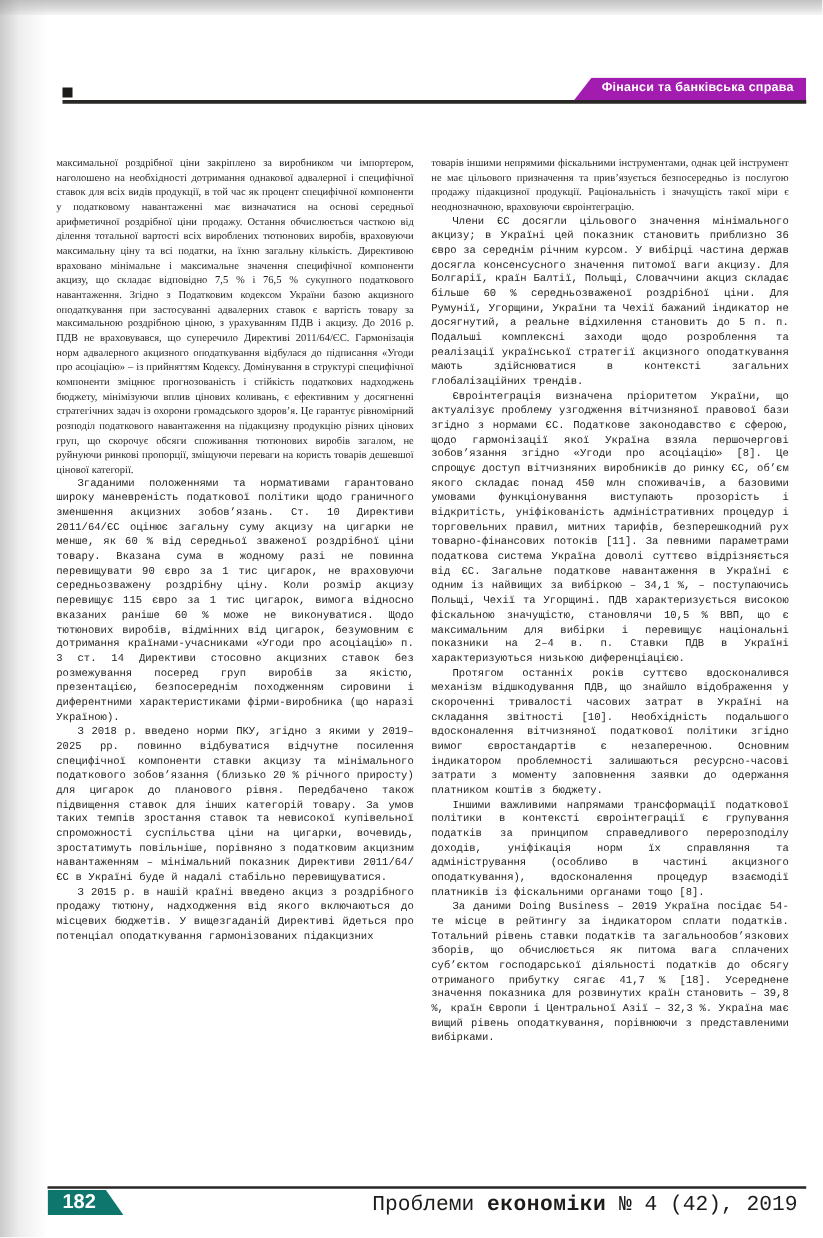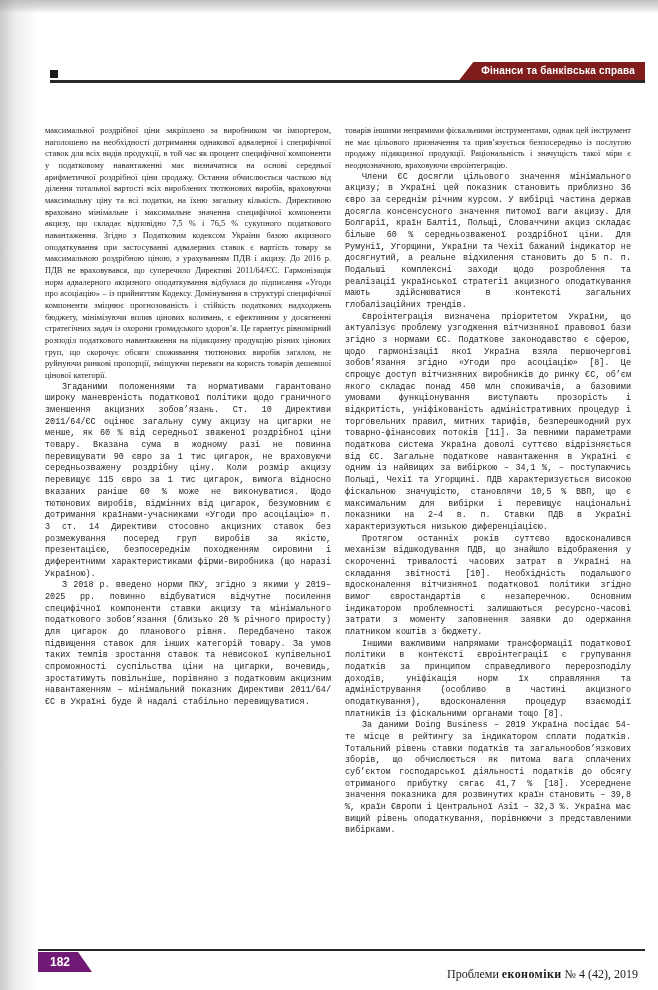--- a/index.html
+++ b/index.html
@@ -26,21 +26,21 @@
   .header-square {
     position:absolute; left:50px; top:70px; width:8px; height:8px;
     background:#1c1c1a;
   }
   .header-rule {
     position:absolute; left:50px; top:80px; width:595px; height:3px;
     background:#2a2826;
   }
   .section-badge {
     position:absolute; top:62px; right:13px; height:18px;
-    background:#7f1d1d; color:#ffffff;
+    background:#a21caf; color:#ffffff;
     font-family:"Liberation Sans", sans-serif;
     font-weight:bold; font-size:10px; line-height:18px;
     padding:0 10px 0 22px;
     clip-path:polygon(14px 0, 100% 0, 100% 100%, 0 100%);
     letter-spacing:0.2px;
   }
 
   
   .columns {
     position:absolute; left:45px; top:95px; width:586px; height:850px;
@@ -56,52 +56,52 @@
   }
   .col p.indent { text-indent:17px;font-family:Liberation Mono, monospace; }
 
   
   .footer-rule {
     position:absolute; left:38px; top:949px; width:607px; height:2px;
     background:#2a2826;
   }
   .page-badge {
     position:absolute; left:38px; top:952px; height:20px;
-    background:#701a75; color:#ffffff;
+    background:#0f766e; color:#ffffff;
     font-family:"Liberation Sans", sans-serif;
-    font-weight:bold; font-size:12px; line-height:20px;
+    font-weight:bold; font-size:16px; line-height:20px;
     padding:0 22px 0 12px;
     clip-path:polygon(0 0, calc(100% - 14px) 0, 100% 100%, 0 100%);
   }
   .journal-line {
     position:absolute; right:20px; top:955px;
-    font-family:Liberation Serif, serif;
-    font-size:12px; color:#1d1c1a;
+    font-family:Liberation Mono, monospace;
+    font-size:17px; color:#1d1c1a;
     white-space:nowrap;
-    margin-top:12px;
   }
   .journal-line .brand {
     font-weight:bold; letter-spacing:0.4px;
   }
 </style>
 </head>
 <body>
 
 <div class="scan-top"></div>
 <div class="scan-left"></div>
 
 <div class="header-square"></div>
 <div class="header-rule"></div>
 <div class="section-badge">Фінанси та банківська справа</div>
 
 <div class="columns">
   <div class="col">
     <p>максимальної роздрібної ціни закріплено за виробником чи імпортером, наголошено на необхідності дотримання однакової адвалерної і специфічної ставок для всіх видів продукції, в той час як процент специфічної компоненти у податковому навантаженні має визначатися на основі середньої арифметичної роздрібної ціни продажу. Остання обчислюється часткою від ділення тотальної вартості всіх вироблених тютюнових виробів, враховуючи максимальну ціну та всі податки, на їхню загальну кількість. Директивою враховано мінімальне і максимальне значення специфічної компоненти акцизу, що складає відповідно 7,5 % і 76,5 % сукупного податкового навантаження. Згідно з Податковим кодексом України базою акцизного оподаткування при застосуванні адвалерних ставок є вартість товару за максимальною роздрібною ціною, з урахуванням ПДВ і акцизу. До 2016 р. ПДВ не враховувався, що суперечило Директиві 2011/64/ЄС. Гармонізація норм адвалерного акцизного оподаткування відбулася до підписання «Угоди про асоціацію» – із прийняттям Кодексу. Домінування в структурі специфічної компоненти зміцнює прогнозованість і стійкість податкових надходжень бюджету, мінімізуючи вплив цінових коливань, є ефективним у досягненні стратегічних задач із охорони громадського здоров’я. Це гарантує рівномірний розподіл податкового навантаження на підакцизну продукцію різних цінових груп, що скорочує обсяги споживання тютюнових виробів загалом, не руйнуючи ринкові пропорції, зміщуючи переваги на користь товарів дешевшої цінової категорії.</p>
     <p class="indent">Згаданими положеннями та нормативами гарантовано широку маневреність податкової політики щодо граничного зменшення акцизних зобов’язань. Ст. 10 Директиви 2011/64/ЄС оцінює загальну суму акцизу на цигарки не менше, як 60 % від середньої зваженої роздрібної ціни товару. Вказана сума в жодному разі не повинна перевищувати 90 євро за 1 тис цигарок, не враховуючи середньозважену роздрібну ціну. Коли розмір акцизу перевищує 115 євро за 1 тис цигарок, вимога відносно вказаних раніше 60 % може не виконуватися. Щодо тютюнових виробів, відмінних від цигарок, безумовним є дотримання країнами-учасниками «Угоди про асоціацію» п. 3 ст. 14 Директиви стосовно акцизних ставок без розмежування посеред груп виробів за якістю, презентацією, безпосереднім походженням сировини і диферентними характеристиками фірми-виробника (що наразі Україною).</p>
     <p class="indent">З 2018 р. введено норми ПКУ, згідно з якими у 2019–2025 рр. повинно відбуватися відчутне посилення специфічної компоненти ставки акцизу та мінімального податкового зобов’язання (близько 20 % річного приросту) для цигарок до планового рівня. Передбачено також підвищення ставок для інших категорій товару. За умов таких темпів зростання ставок та невисокої купівельної спроможності суспільства ціни на цигарки, вочевидь, зростатимуть повільніше, порівняно з податковим акцизним навантаженням – мінімальний показник Директиви 2011/64/ЄС в Україні буде й надалі стабільно перевищуватися.</p>
+    <p class="indent">З 2015 р. в нашій країні введено акциз з роздрібного продажу тютюну, надходження від якого включаються до місцевих бюджетів. У вищезгаданій Директиві йдеться про потенціал оподаткування гармонізованих підакцизних</p>
   </div>
   <div class="col">
     <p>товарів іншими непрямими фіскальними інструментами, однак цей інструмент не має цільового призначення та прив’язується безпосередньо із послугою продажу підакцизної продукції. Раціональність і значущість такої міри є неоднозначною, враховуючи євроінтеграцію.</p>
     <p class="indent">Члени ЄС досягли цільового значення мінімального акцизу; в Україні цей показник становить приблизно 36 євро за середнім річним курсом. У вибірці частина держав досягла консенсусного значення питомої ваги акцизу. Для Болгарії, країн Балтії, Польщі, Словаччини акциз складає більше 60 % середньозваженої роздрібної ціни. Для Румунії, Угорщини, України та Чехії бажаний індикатор не досягнутий, а реальне відхилення становить до 5 п. п. Подальші комплексні заходи щодо розроблення та реалізації української стратегії акцизного оподаткування мають здійснюватися в контексті загальних глобалізаційних трендів.</p>
     <p class="indent">Євроінтеграція визначена пріоритетом України, що актуалізує проблему узгодження вітчизняної правової бази згідно з нормами ЄС. Податкове законодавство є сферою, щодо гармонізації якої Україна взяла першочергові зобов’язання згідно «Угоди про асоціацію» [8]. Це спрощує доступ вітчизняних виробників до ринку ЄС, об’єм якого складає понад 450 млн споживачів, а базовими умовами функціонування виступають прозорість і відкритість, уніфікованість адміністративних процедур і торговельних правил, митних тарифів, безперешкодний рух товарно-фінансових потоків [11]. За певними параметрами податкова система Україна доволі суттєво відрізняється від ЄС. Загальне податкове навантаження в Україні є одним із найвищих за вибіркою – 34,1 %, – поступаючись Польщі, Чехії та Угорщині. ПДВ характеризується високою фіскальною значущістю, становлячи 10,5 % ВВП, що є максимальним для вибірки і перевищує національні показники на 2–4 в. п. Ставки ПДВ в Україні характеризуються низькою диференціацією.</p>
     <p class="indent">Протягом останніх років суттєво вдосконалився механізм відшкодування ПДВ, що знайшло відображення у скороченні тривалості часових затрат в Україні на складання звітності [10]. Необхідність подальшого вдосконалення вітчизняної податкової політики згідно вимог євростандартів є незаперечною. Основним індикатором проблемності залишаються ресурсно-часові затрати з моменту заповнення заявки до одержання платником коштів з бюджету.</p>
     <p class="indent">Іншими важливими напрямами трансформації податкової політики в контексті євроінтеграції є групування податків за принципом справедливого перерозподілу доходів, уніфікація норм їх справляння та адміністрування (особливо в частині акцизного оподаткування), вдосконалення процедур взаємодії платників із фіскальними органами тощо [8].</p>
     <p class="indent">За даними Doing Business – 2019 Україна посідає 54-те місце в рейтингу за індикатором сплати податків. Тотальний рівень ставки податків та загальнообов’язкових зборів, що обчислюється як питома вага сплачених суб’єктом господарської діяльності податків до обсягу отриманого прибутку сягає 41,7 % [18]. Усереднене значення показника для розвинутих країн становить – 39,8 %, країн Європи і Центральної Азії – 32,3 %. Україна має вищий рівень оподаткування, порівнюючи з представленими вибірками.</p>
   </div>
 </div>

